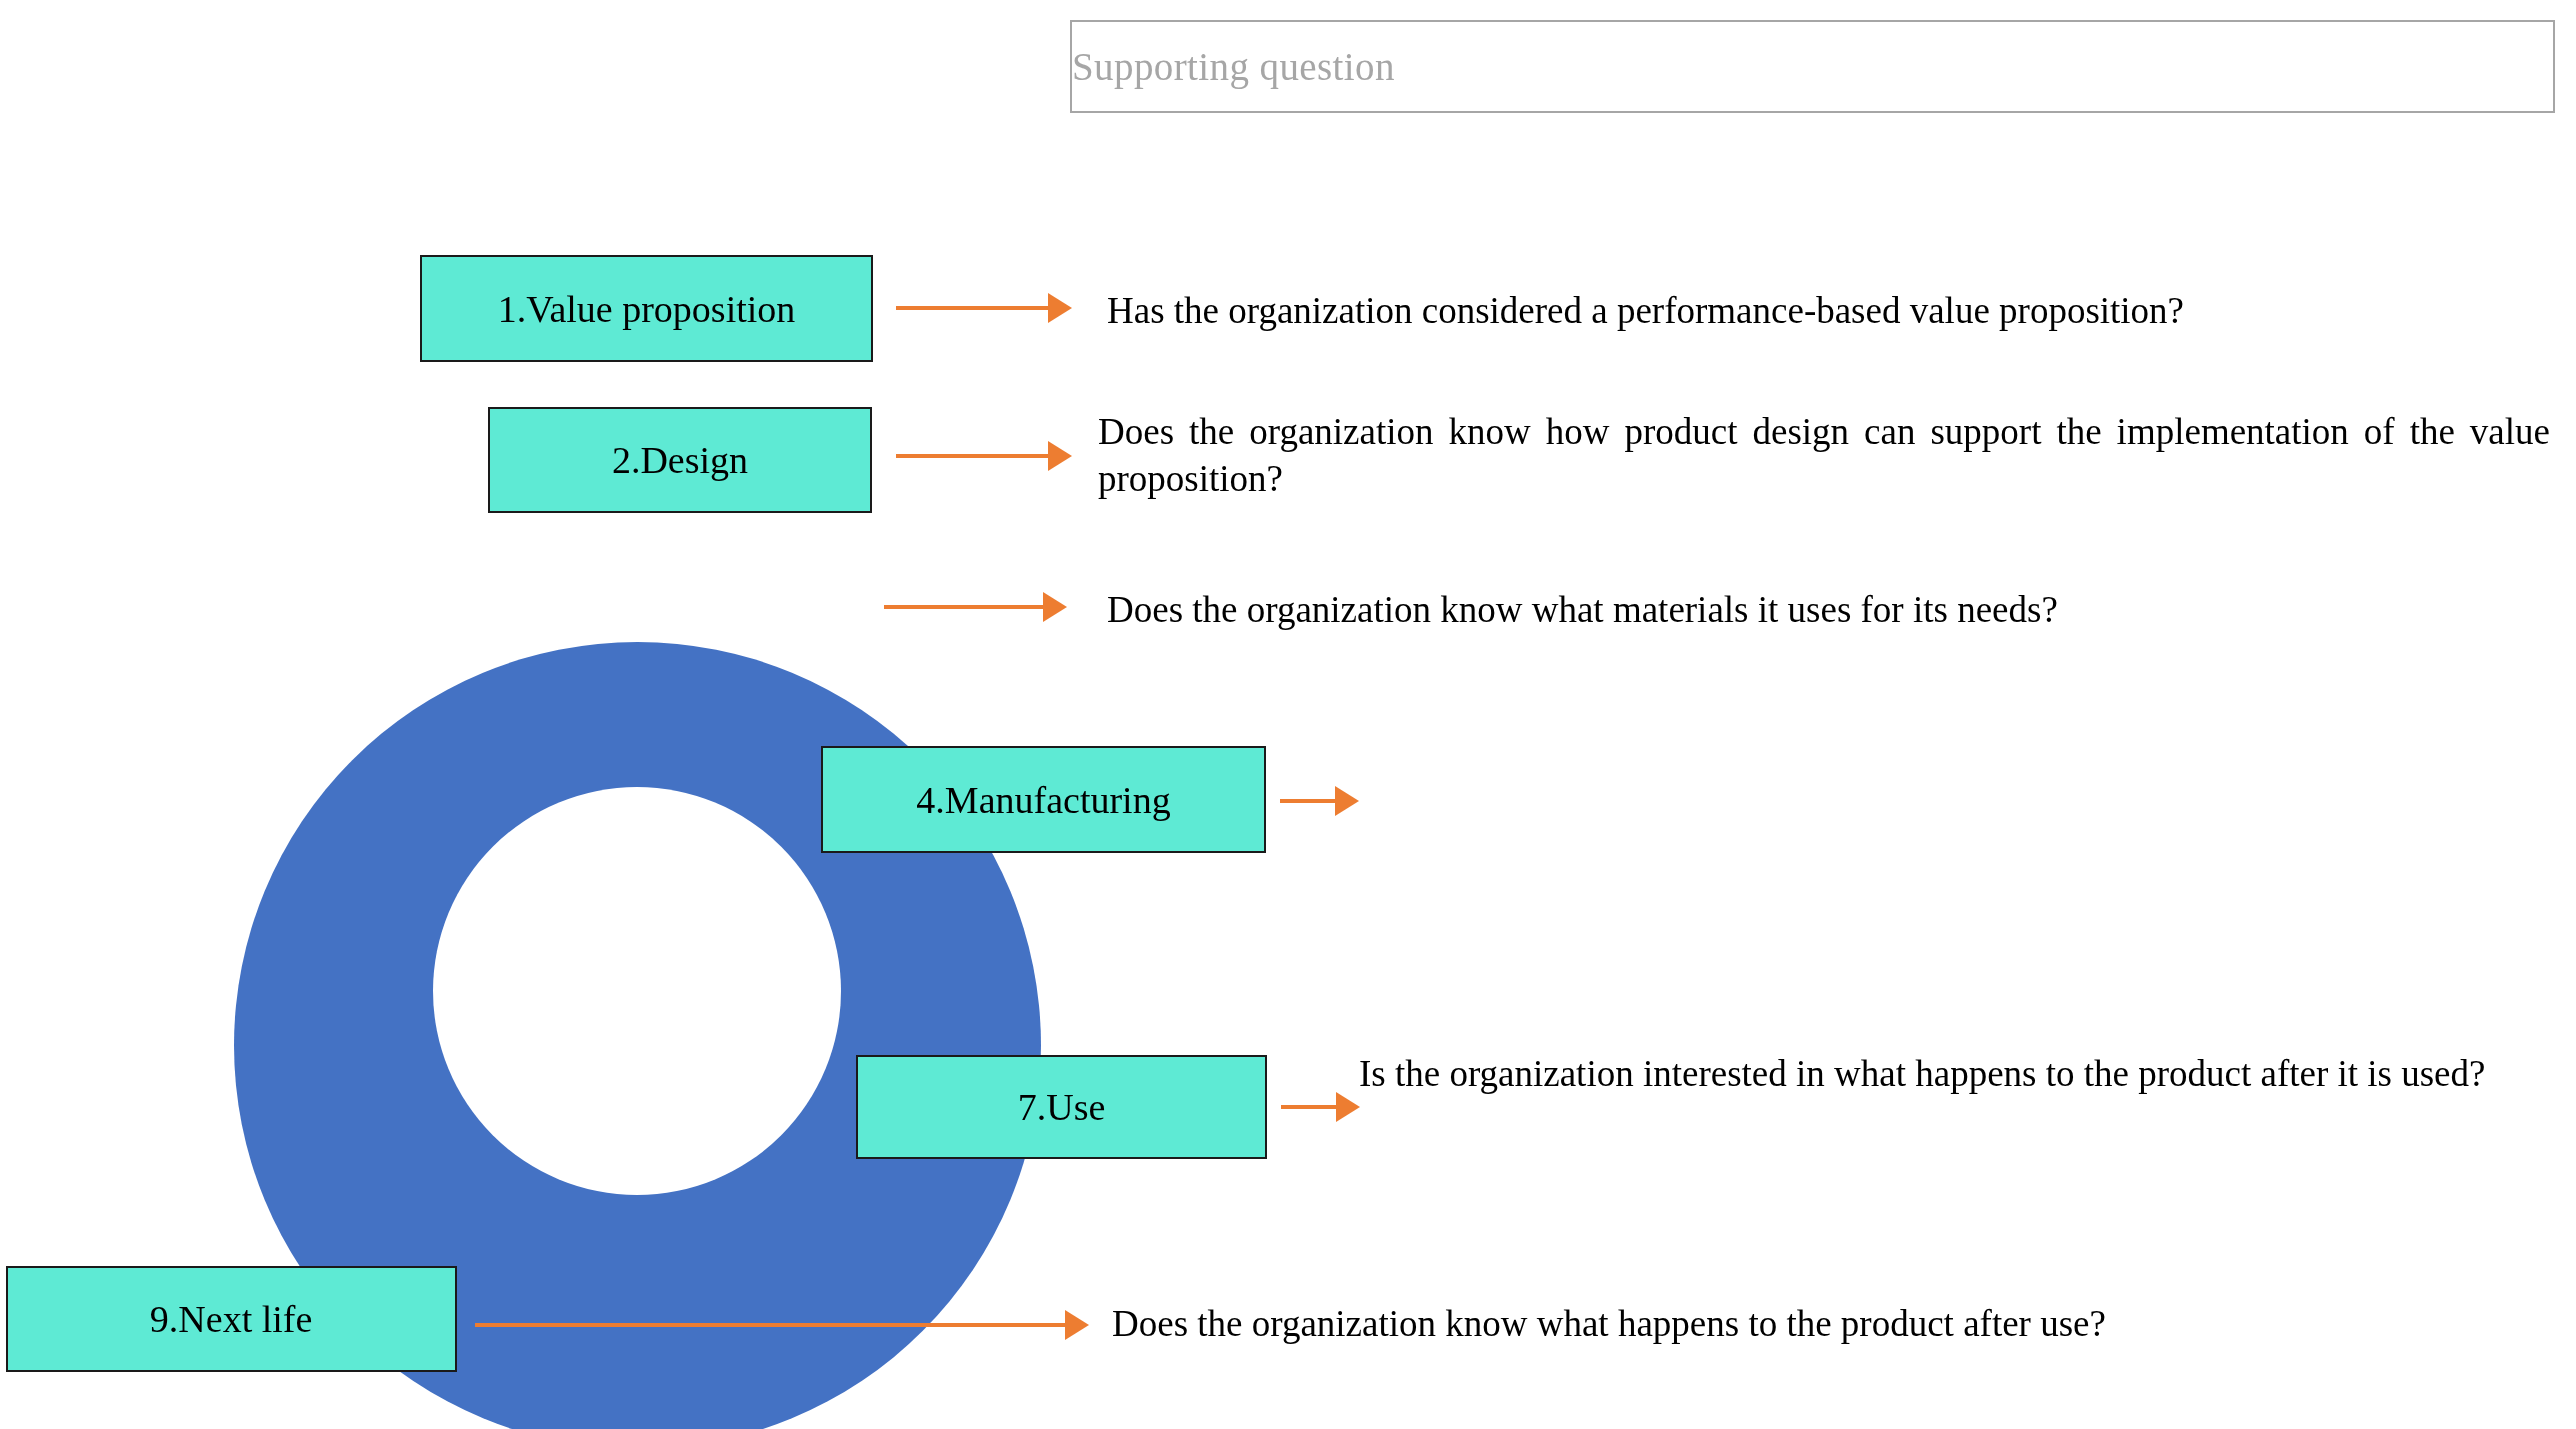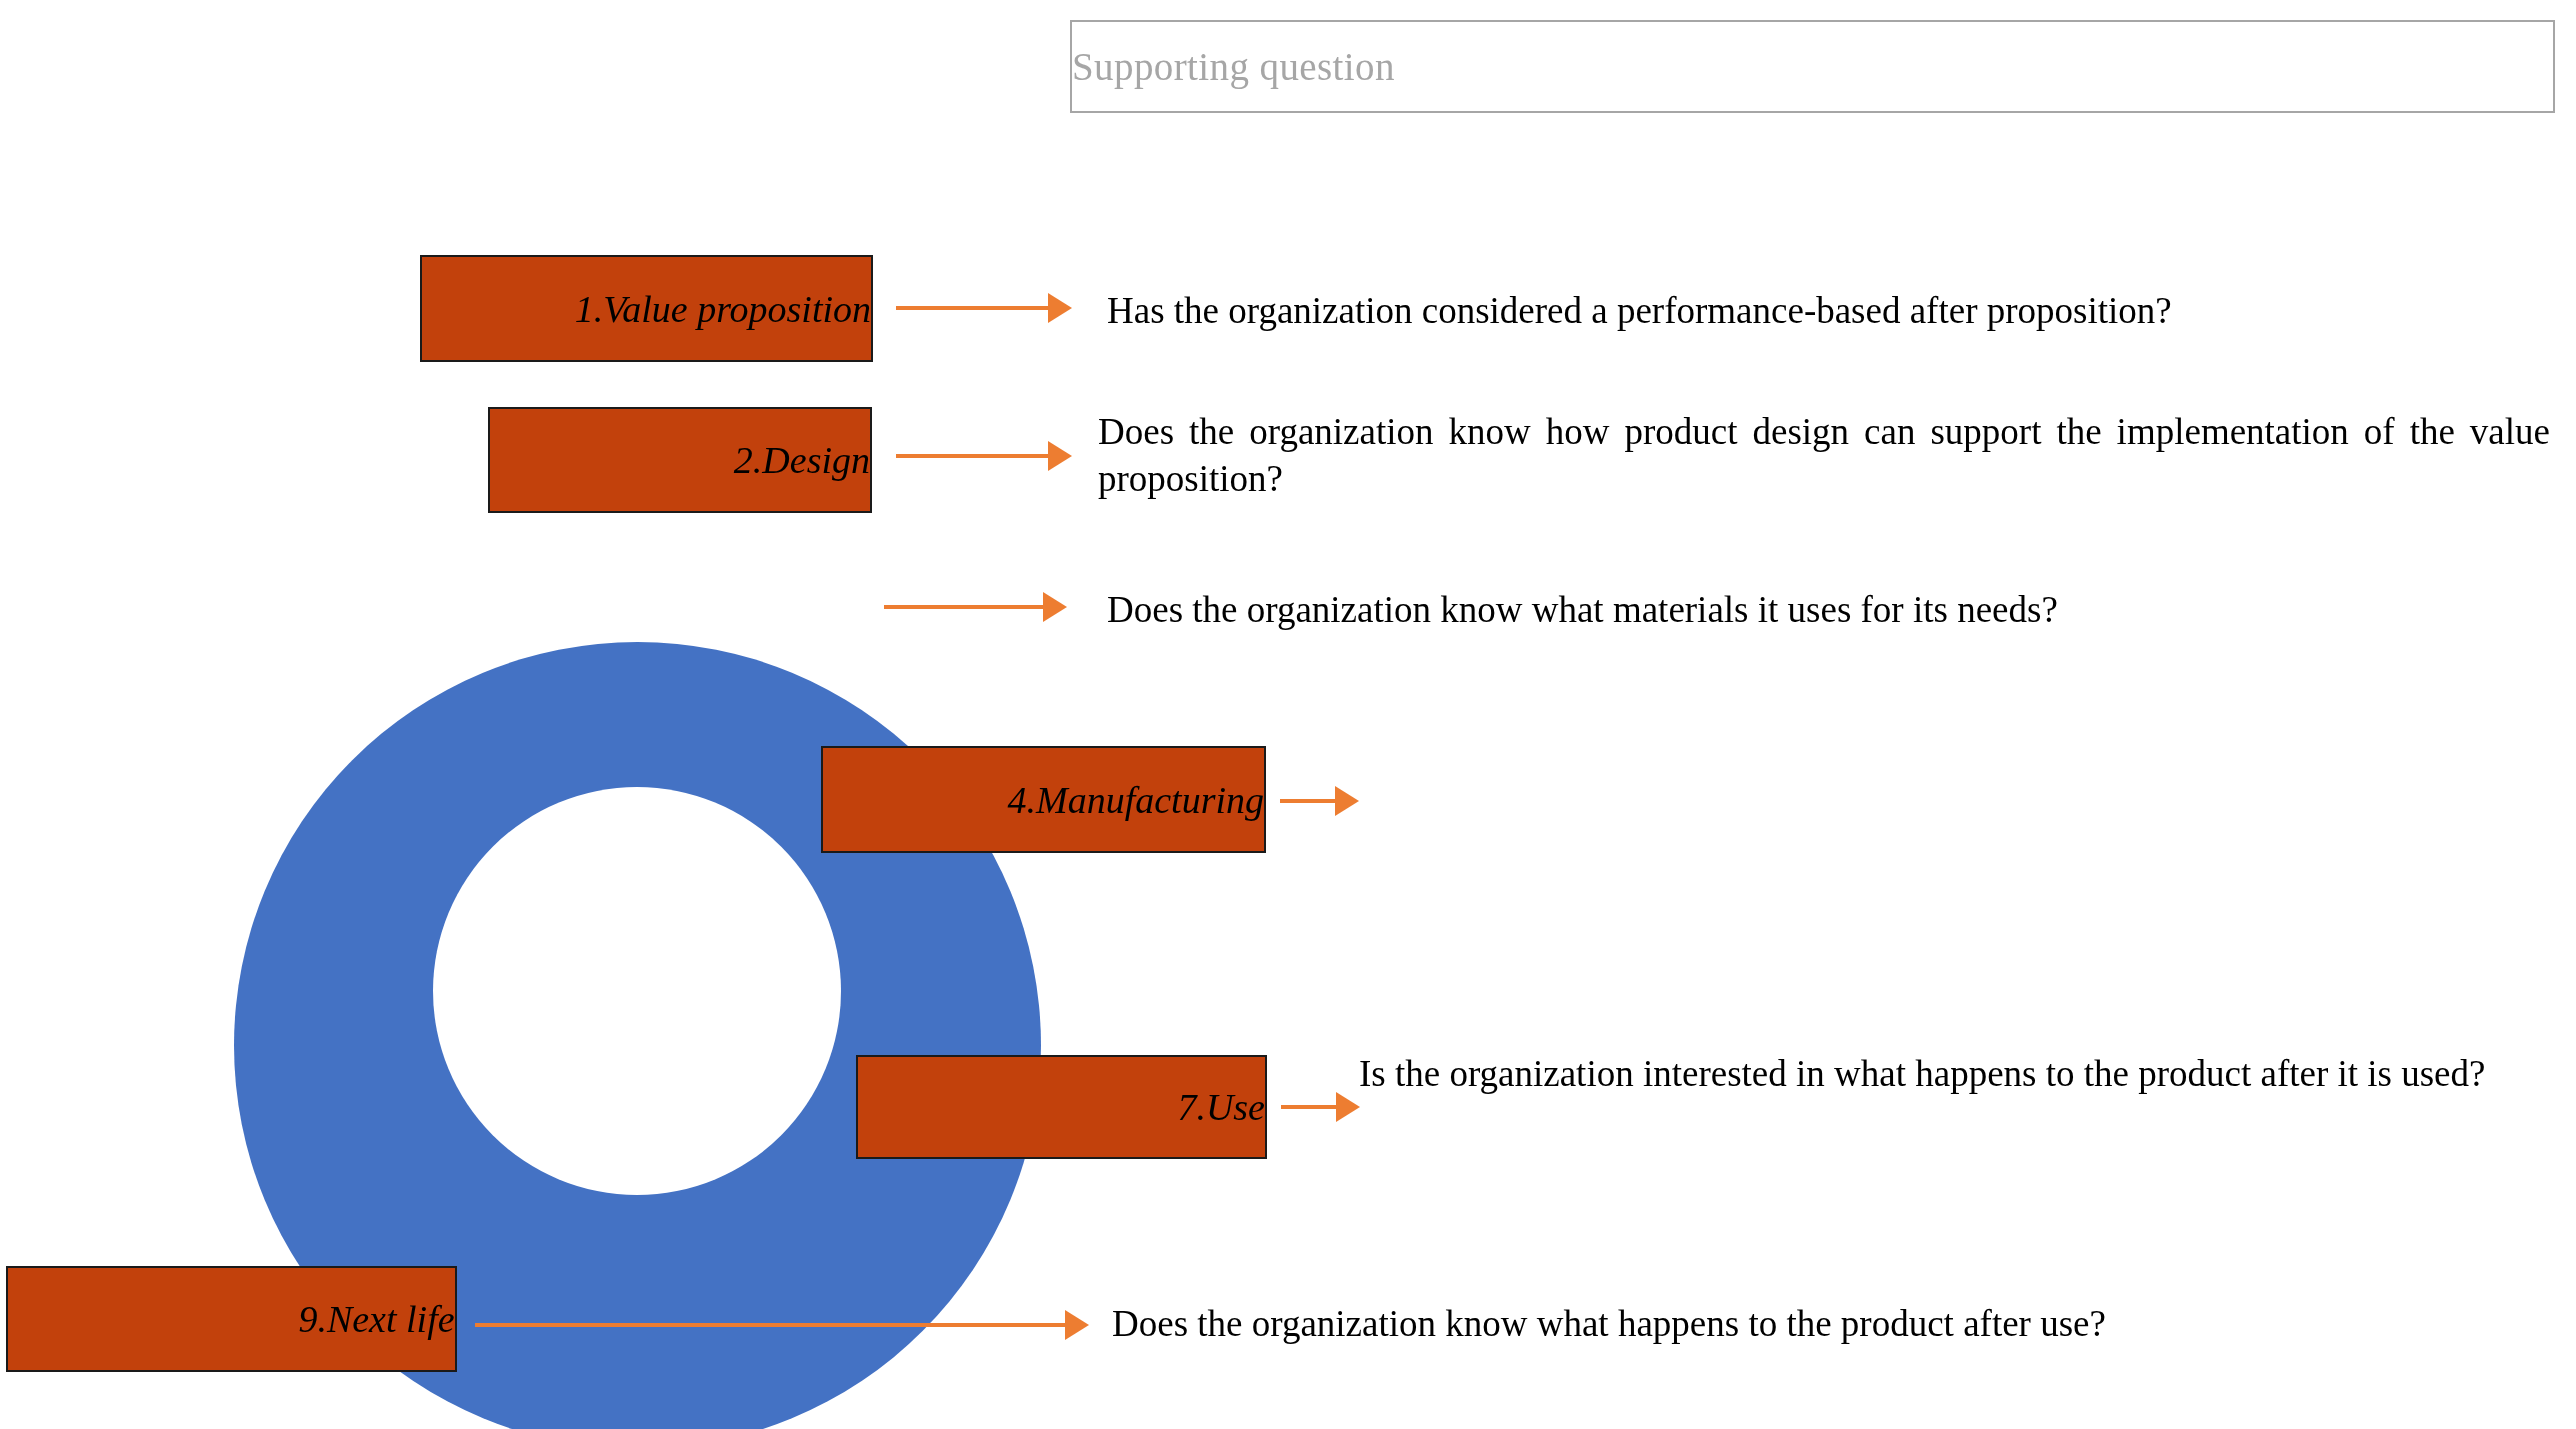--- a/index.html
+++ b/index.html
@@ -52,27 +52,26 @@
     top: 787px;
     width: 408px;
     height: 408px;
     border-radius: 50%;
     background: #ffffff;
   }
 
   
   .stage-box {
     position: absolute;
-    background: #c2410c;
+    background: #5eead4;
     border: 2.8px solid #1a1a1a;
     box-sizing: border-box;
     display: flex;
     align-items: center;
-    justify-content: flex-end;
-    font-style: italic;
+    justify-content: center;
   }
   .stage-label {
     font-size: 38px;
     color: #000000;
     white-space: nowrap;
     line-height: 1;
   }
 
   .box-1 { left: 420px;  top: 255px;  width: 453px; height: 107px; }
   .box-2 { left: 444px;  top: 407px;  width: 384px; height: 106px; margin-left: 44px; }
@@ -140,21 +139,21 @@
   <div class="donut"></div>
   <div class="donut-hole"></div>
 
   <div class="stage-box box-1">
     <span class="stage-label">1.Value proposition</span>
   </div>
   <div class="arrow arrow-1">
     <span class="arrow-line"></span>
     <span class="arrow-head"></span>
   </div>
-  <div class="question q-1 single">Has the organization considered a performance-based after proposition?</div>
+  <div class="question q-1 single">Has the organization considered a performance-based value proposition?</div>
 
   <div class="stage-box box-2">
     <span class="stage-label">2.Design</span>
   </div>
   <div class="arrow arrow-2">
     <span class="arrow-line"></span>
     <span class="arrow-head"></span>
   </div>
   <div class="question q-2">Does the organization know how product design can support the implementation of the value proposition?</div>
 

